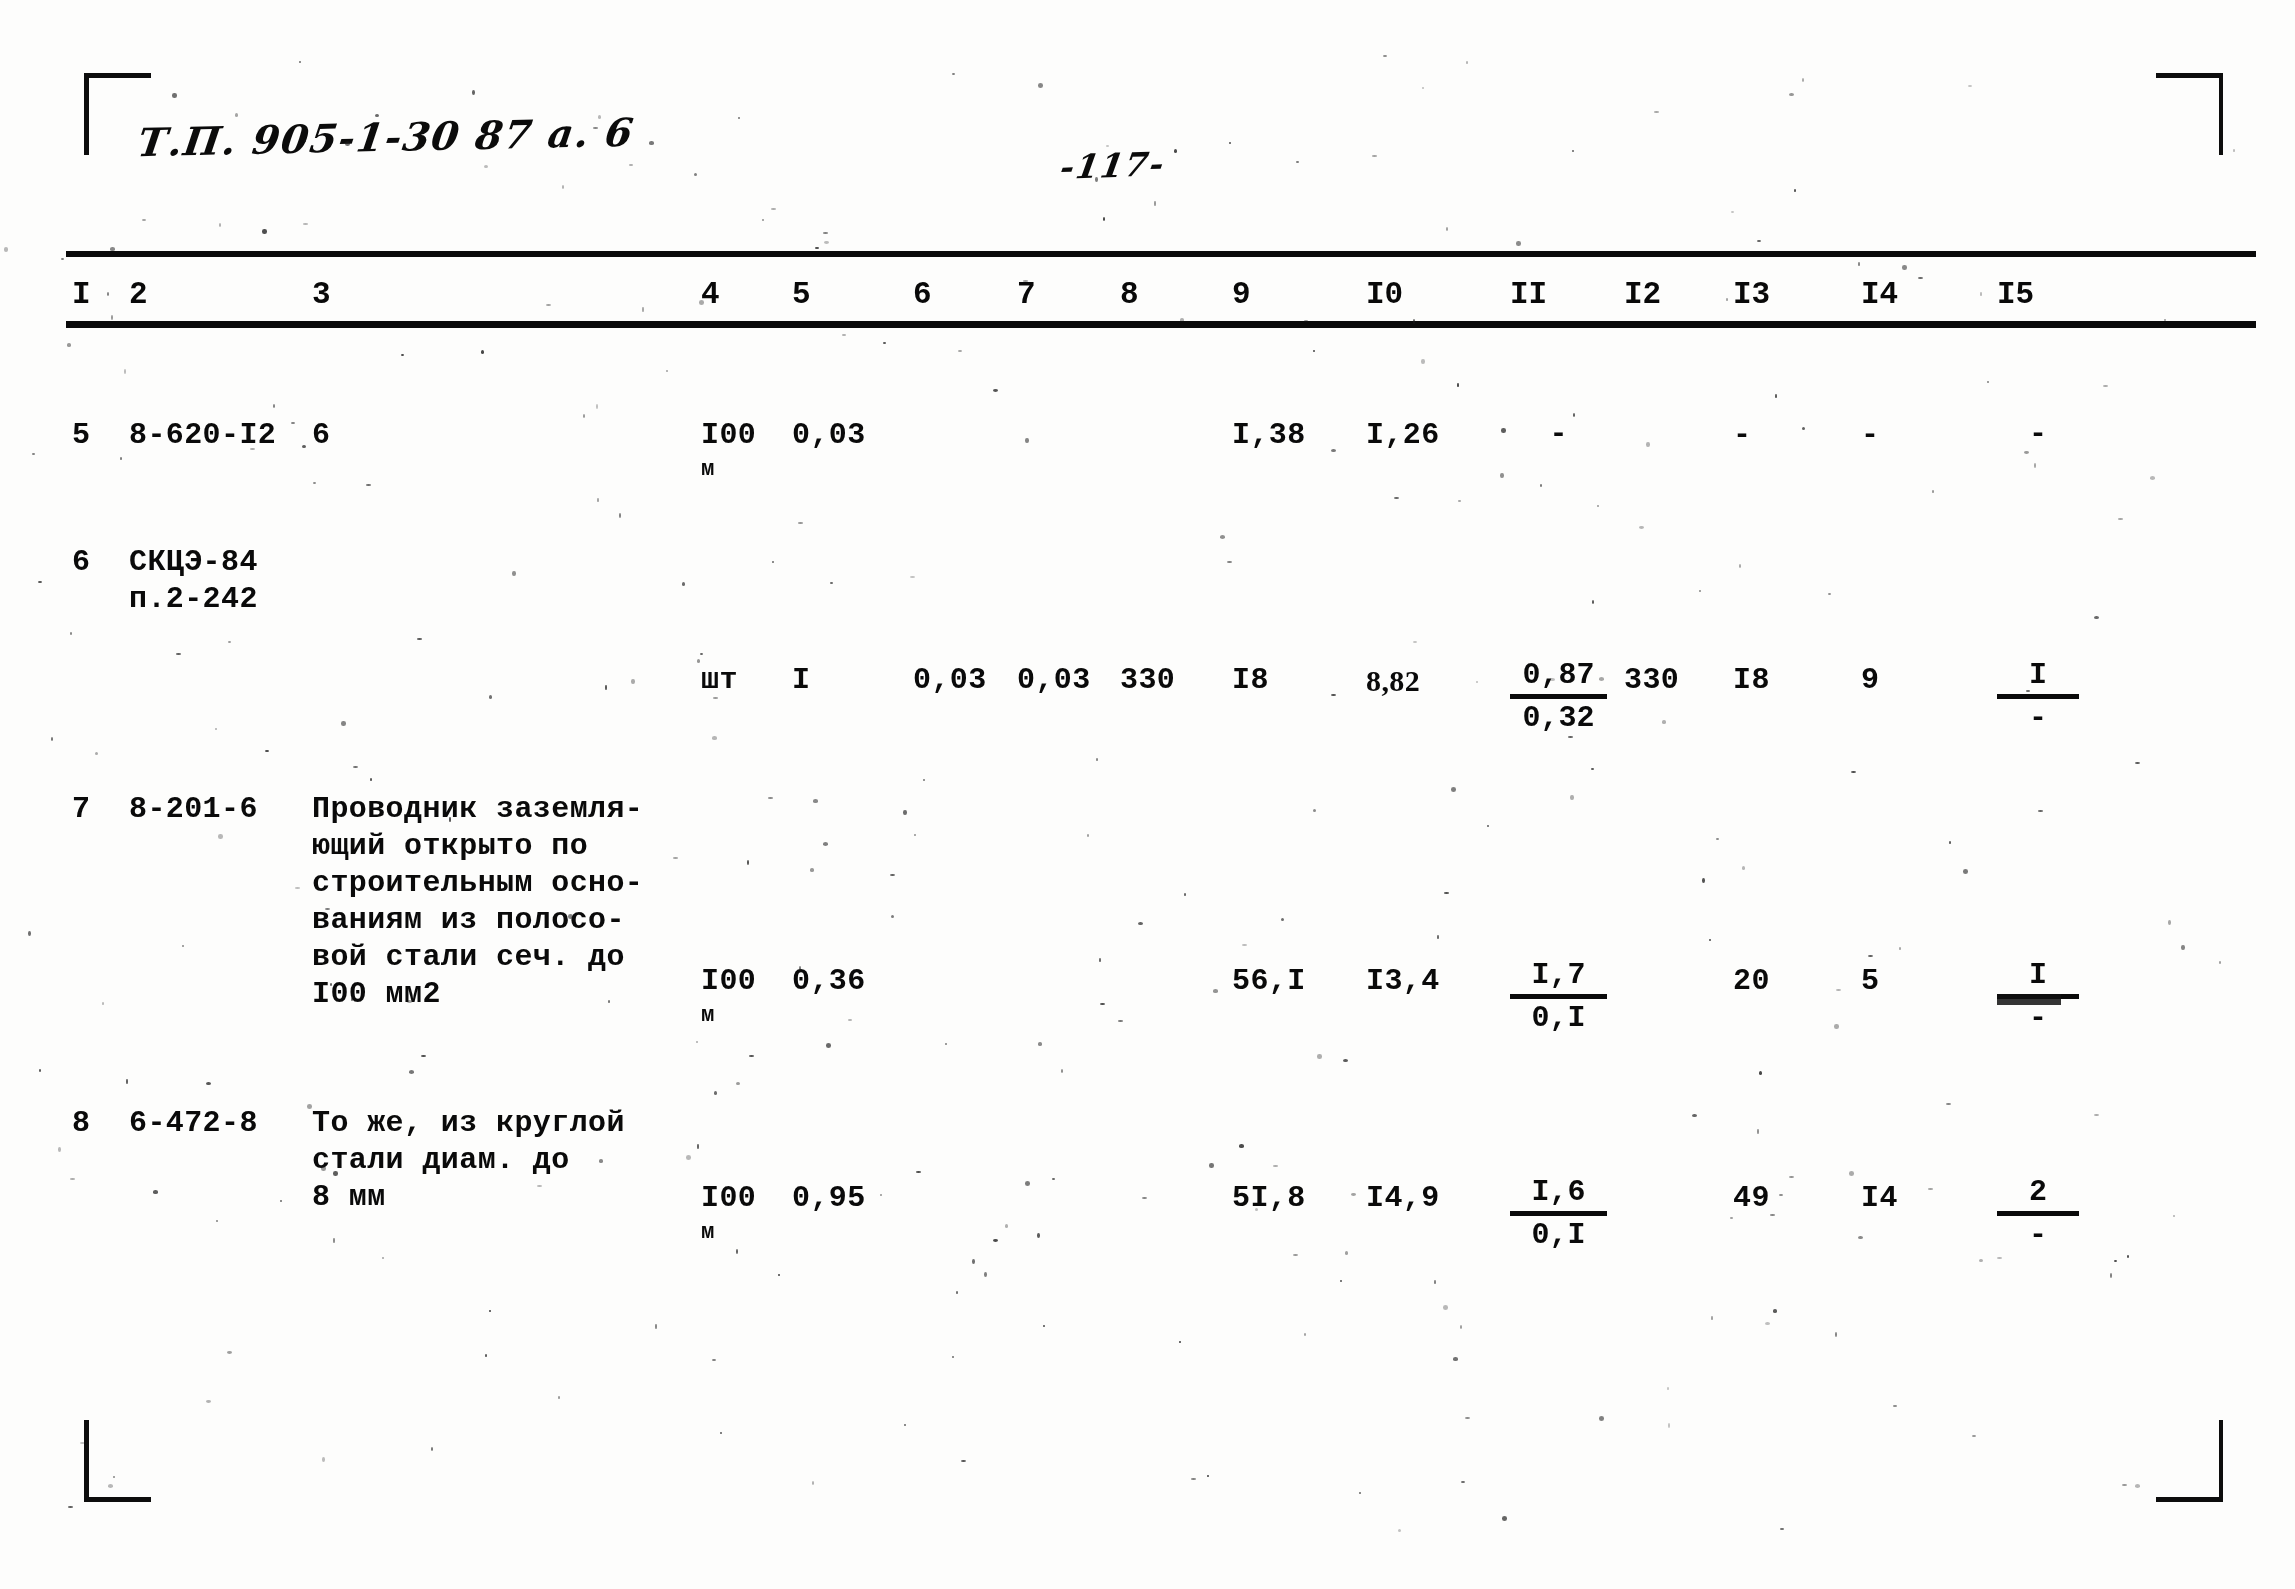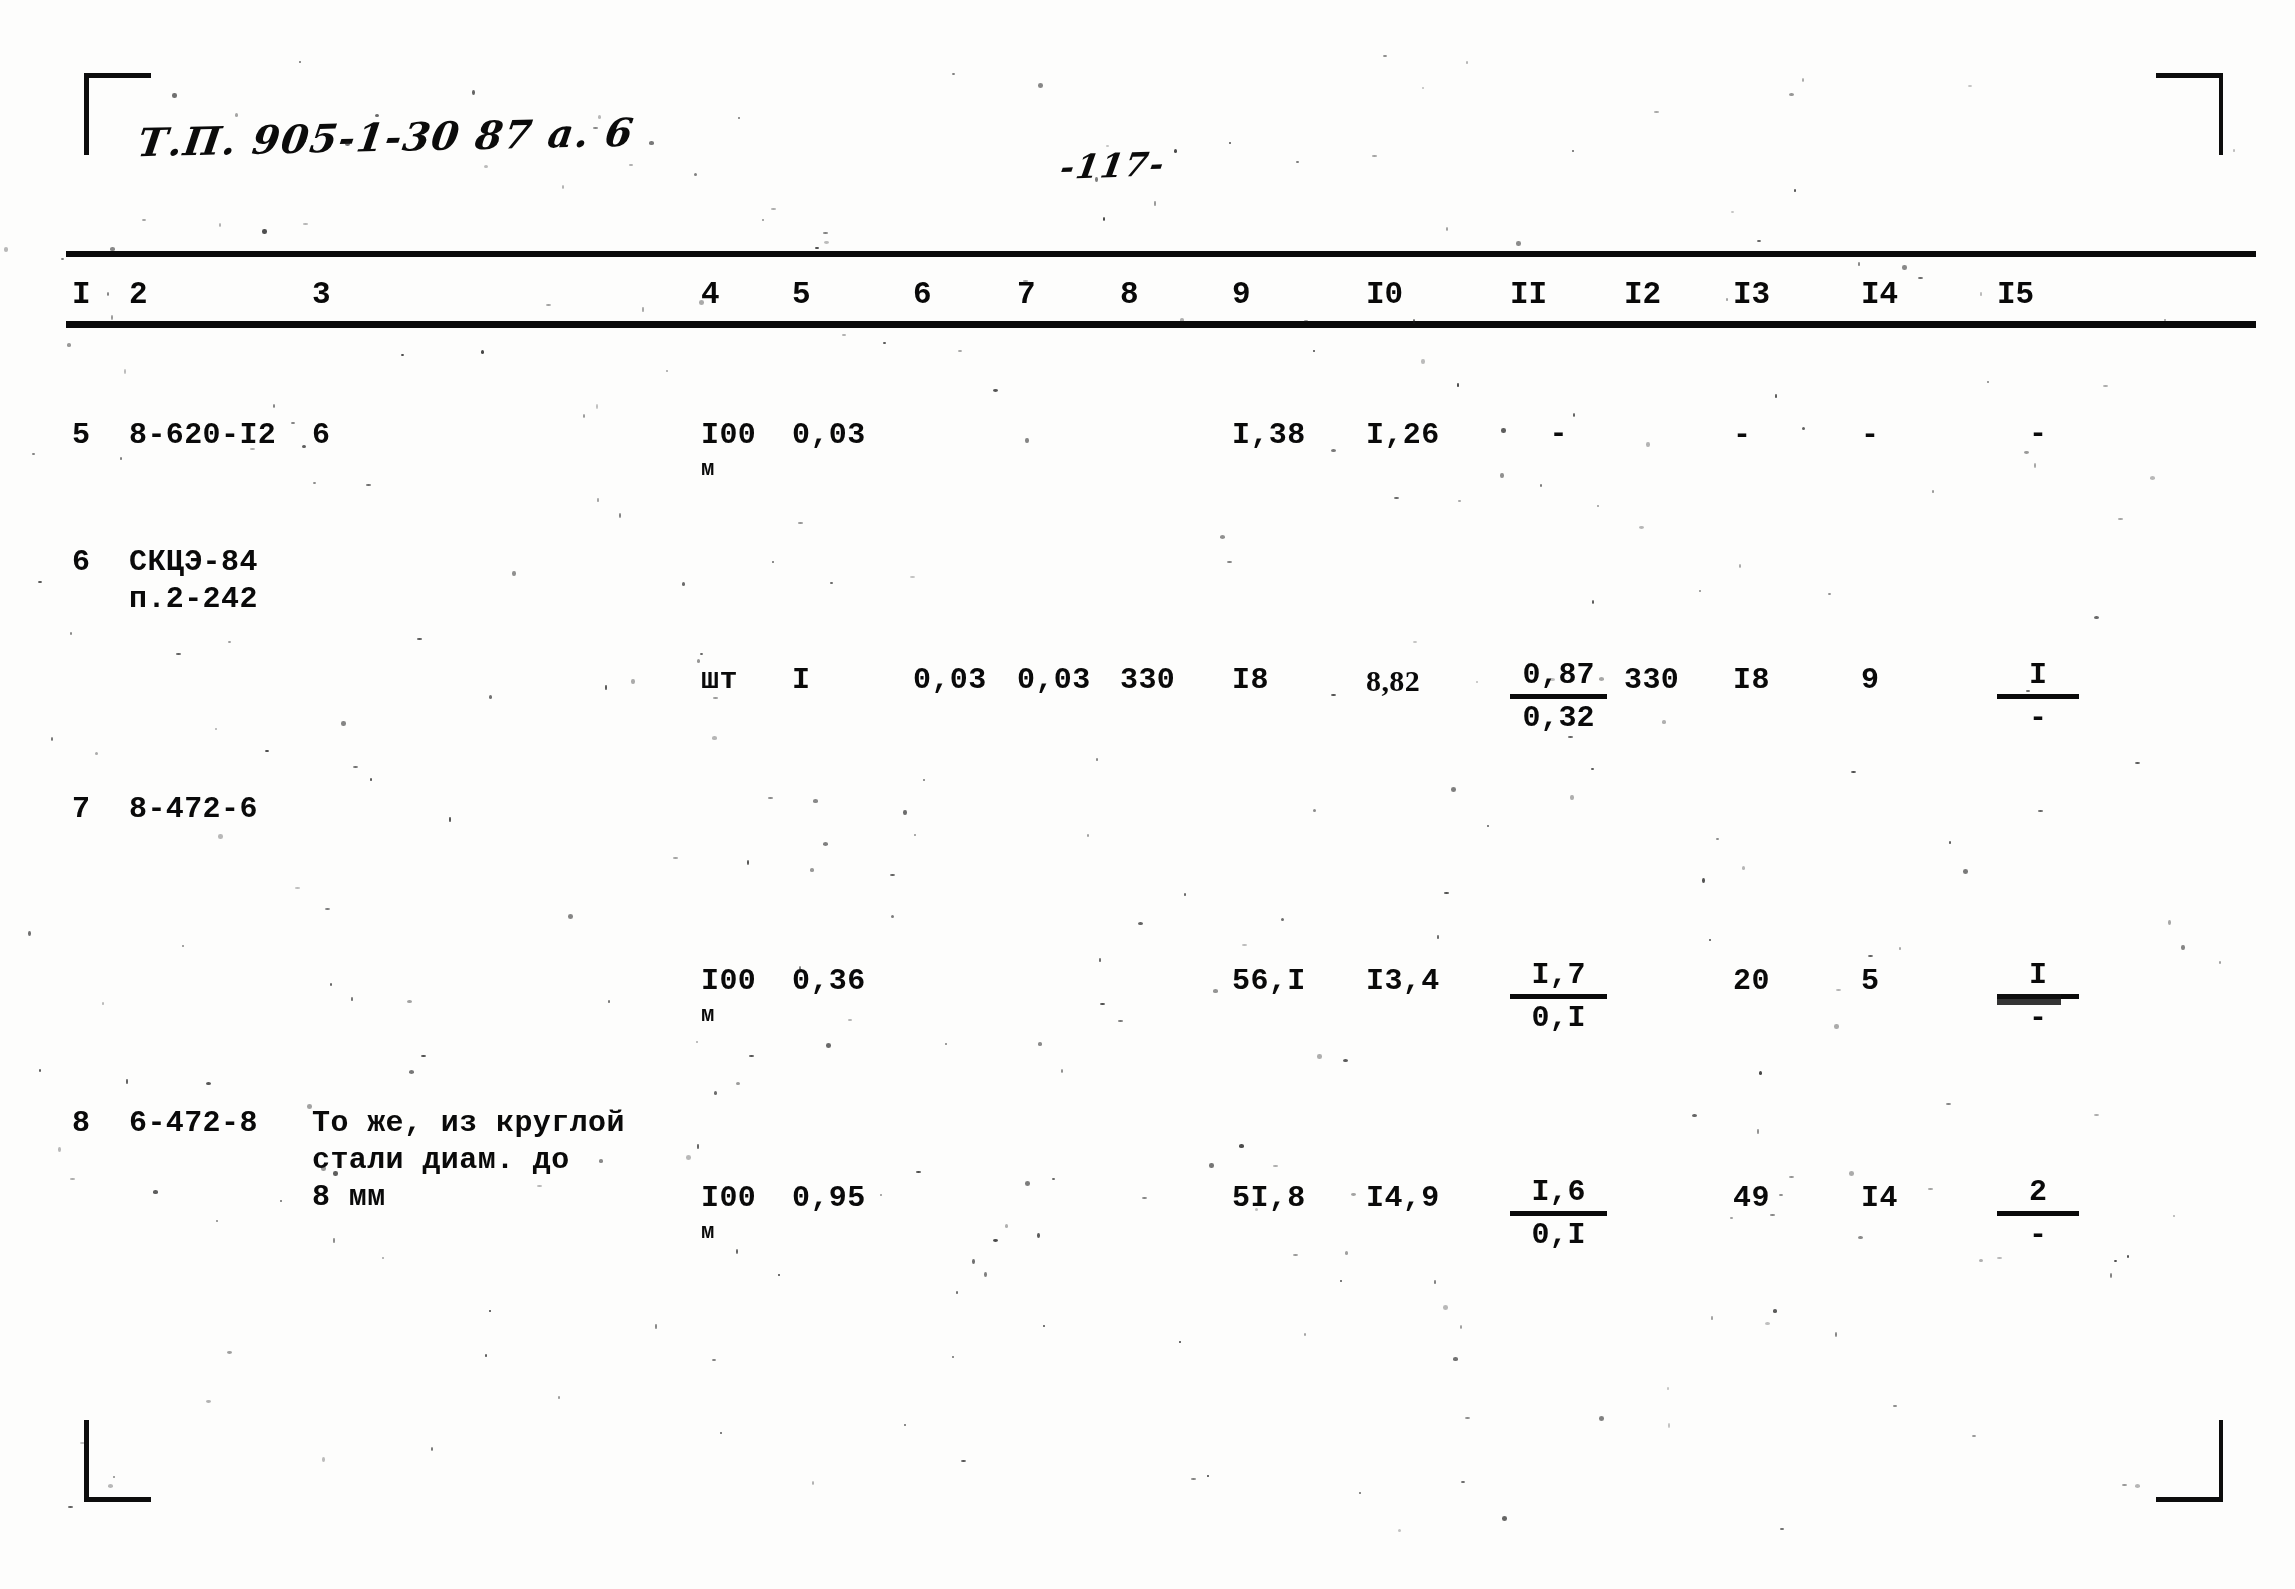--- a/index.html
+++ b/index.html
@@ -188,21 +188,27 @@
       <div class="cell" style="left: 1017px; top: 662px;">0,03</div>
       <div class="cell" style="left: 1120px; top: 662px;">330</div>
       <div class="cell" style="left: 1232px; top: 662px;">I8</div>
       <div class="cell" style="left: 1366px; top: 662px; font-family: Liberation Serif, serif;">8,82</div>
       <div class="cell" style="left: 1624px; top: 662px;">330</div>
       <div class="cell" style="left: 1733px; top: 662px;">I8</div>
       <div class="cell" style="left: 1861px; top: 662px;">9</div>
       <div class="frac" style="left: 1510px; top: 658px; width: 97px;"><span class="num">0,87</span><span class="bar"></span><span class="den">0,32</span></div>
       <div class="frac" style="left: 1997px; top: 658px; width: 82px;"><span class="num">I</span><span class="bar"></span><span class="den">-</span></div>
       <div class="cell" style="left: 72px; top: 791px;">7</div>
-      <div class="cell desc" style="left: 129px; top: 791px;">8-472-6</div>
+      <div class="cell desc" style="left: 129px; top: 791px;">8-201-6</div>
+      <div class="cell desc" style="left: 312px; top: 791px;">Проводник заземля-
+ющий открыто по
+строительным осно-
+ваниям из полосо-
+вой стали сеч. до
+I00 мм2</div>
       <div class="cell" style="left: 701px; top: 963px;"><span>I00</span><span class="unit-sub">м</span></div>
       <div class="cell" style="left: 792px; top: 963px;">0,36</div>
       <div class="cell" style="left: 1232px; top: 963px;">56,I</div>
       <div class="cell" style="left: 1366px; top: 963px;">I3,4</div>
       <div class="cell" style="left: 1733px; top: 963px;">20</div>
       <div class="cell" style="left: 1861px; top: 963px;">5</div>
       <div class="frac" style="left: 1510px; top: 958px; width: 97px;"><span class="num">I,7</span><span class="bar"></span><span class="den">0,I</span></div>
       <div class="frac" style="left: 1997px; top: 958px; width: 82px;"><span class="num">I</span><span class="bar"></span><span class="den">-</span></div>
       <div class="cell" style="left: 72px; top: 1105px;">8</div>
       <div class="cell desc" style="left: 129px; top: 1105px;">6-472-8</div>

